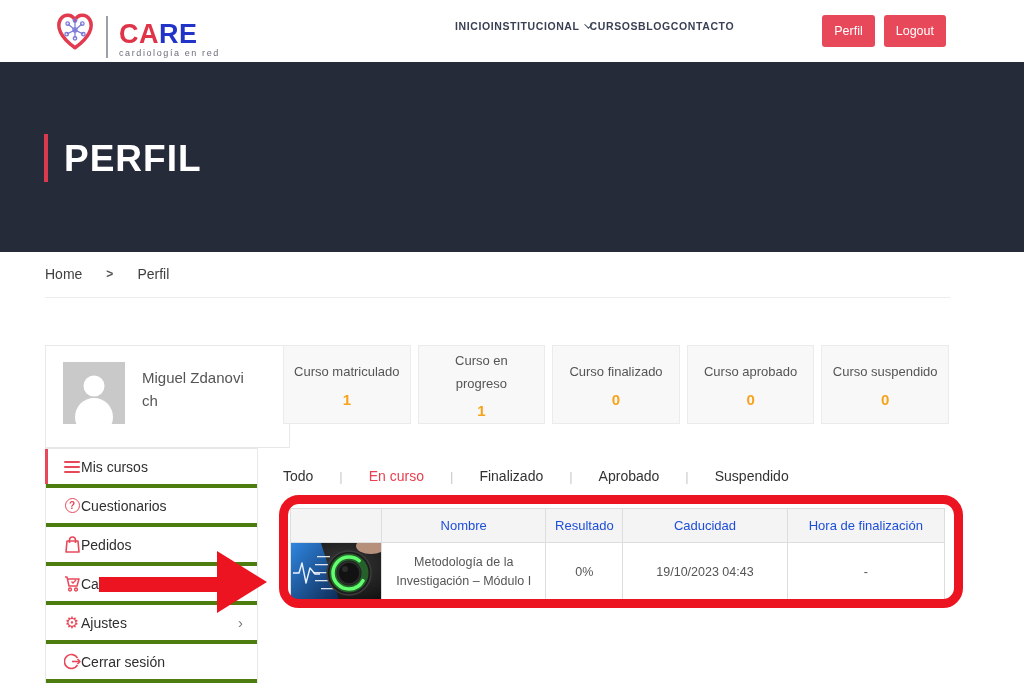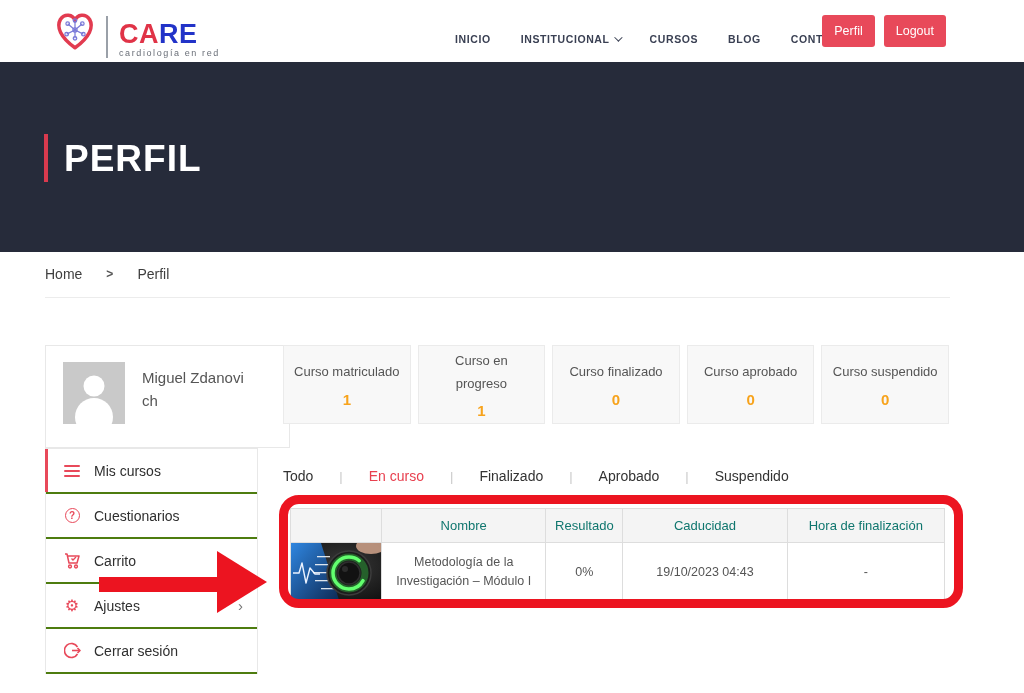--- a/index.html
+++ b/index.html
@@ -8,42 +8,42 @@
   .page { position:relative; width:1024px; height:693px; background:#fff; overflow:hidden; }
 
   
   .site-header { position:absolute; left:0; top:0; width:1024px; height:62px; background:#fff; }
   .logo { position:absolute; left:52px; top:8px; display:flex; align-items:flex-end; cursor:pointer; }
   .logo-divider { width:2px; height:42px; background:#9aa0a8; margin:0 11px 0 8px; }
   .brand-text { display:flex; flex-direction:column; }
   .brand-word { font-size:27px; font-weight:bold; letter-spacing:.5px; line-height:26px; }
   .brand-ca { color:#e03347; } .brand-re { color:#2233c8; }
   .brand-tagline { font-size:9px; color:#6a6f78; letter-spacing:1.6px; margin-top:1px; }
-  .main-nav { position:absolute; left:455px; top:16px; height:46px; display:flex; align-items:center; gap:30px; }
+  .main-nav { position:absolute; left:455px; top:3px; height:46px; display:flex; align-items:center; }
   .nav-link { font-size:10.5px; font-weight:bold; color:#3a4053; letter-spacing:.6px; text-decoration:none; cursor:pointer; display:flex; align-items:center; gap:4px; }
   .caret-down { width:6px; height:6px; border-right:1.5px solid #3a4053; border-bottom:1.5px solid #3a4053; transform:rotate(45deg) translateY(-2px); display:inline-block; }
   .hdr-buttons { position:absolute; right:78px; top:15px; display:flex; gap:9px; }
   .hdr-btn { background:#e8495a; color:#fff; border:none; border-radius:3px; font-size:12.5px; padding:9px 12px; font-family:inherit; cursor:pointer; }
 
   
   .hero { position:absolute; left:0; top:62px; width:1024px; height:190px; background:#262b3a; }
   .hero-bar { position:absolute; left:44px; top:72px; width:4px; height:48px; background:#d93a4e; }
   .hero-title { position:absolute; left:64px; top:76px; color:#fff; font-size:37px; font-weight:bold; letter-spacing:1px; }
 
   
   .breadcrumb { position:absolute; left:45px; top:266px; font-size:14px; color:#3e3e3e; display:flex; align-items:center; gap:24px; }
   .crumb-sep { font-size:12px; color:#555; font-weight:bold; }
   .rule { position:absolute; left:45px; top:297px; width:905px; height:1px; background:#ececec; }
 
   
   .profile-card { position:absolute; left:45px; top:345px; width:245px; height:103px; border:1px solid #e8e8e8; background:#fff; }
   .avatar { position:absolute; left:17px; top:16px; width:62px; height:62px; }
   .profile-name { position:absolute; left:96px; top:20px; width:104px; font-size:15px; color:#555; line-height:1.55; word-break:break-all; }
   .menu-card { position:absolute; left:45px; top:448px; width:213px; border:1px solid #e8e8e8; border-bottom:none; background:#fff; }
-  .menu-item { position:relative; height:45px; display:flex; align-items:center; padding-left:17px; gap:13px; border-bottom:2px solid #4d7c0f; cursor:pointer; background:#fff; }
+  .menu-item { position:relative; height:39px; display:flex; align-items:center; padding-left:17px; border-bottom:4px solid #4d7c0f; cursor:pointer; background:#fff; }
   .menu-item .mi-label { font-size:14px; color:#2f2f2f; }
   .menu-item.active::before { content:""; position:absolute; left:-1px; top:0; width:3px; height:100%; background:#e8495a; }
   .mi-icon { width:18px; height:18px; color:#e8495a; display:flex; align-items:center; justify-content:center; flex:none; }
   .q-circle { width:15px; height:15px; border:1.5px solid #e8495a; border-radius:50%; font-size:10px; font-weight:bold; color:#e8495a; display:flex; align-items:center; justify-content:center; }
   .gear-glyph { font-family:"DejaVu Sans", sans-serif; font-size:16px; color:#e8495a; line-height:1; }
   .submenu-chevron { position:absolute; right:14px; font-size:15px; color:#777; }
 
   
   .stats-row { position:absolute; left:283px; top:345px; width:666px; height:79px; display:flex; gap:7px; }
   .stat-card { flex:1; background:#f8f8f8; border:1px solid #ebebeb; display:flex; flex-direction:column; align-items:center; justify-content:center; text-align:center; padding:0 10px; }
@@ -51,21 +51,21 @@
   .stat-value { font-size:15px; font-weight:bold; color:#f7a31c; margin-top:7px; }
 
   
   .filter-tabs { position:absolute; left:283px; top:468px; display:flex; align-items:center; font-size:14px; color:#333; }
   .ftab { cursor:pointer; }
   .ftab.active { color:#e8404f; }
   .ftab-sep { color:#c9c9c9; margin:0 26px; font-size:13px; }
 
   
   .courses-table { position:absolute; left:290px; top:508px; width:655px; border:1px solid #ddd; border-collapse:collapse; background:#fff; }
-  .courses-table th { background:#f4f4f4; font-weight:normal; font-size:13px; color:#0f766e; height:34px; border:1px solid #ddd; }
+  .courses-table th { background:#f4f4f4; font-weight:normal; font-size:13px; color:#1d4ed8; height:34px; border:1px solid #ddd; }
   .courses-table td { font-size:12.5px; color:#555; height:57px; border:1px solid #ddd; text-align:center; vertical-align:middle; }
   .col-img { width:90px; } .col-name { width:165px; } .col-res { width:77px; } .col-exp { width:165px; } .col-fin { width:158px; }
   td.cell-name { padding:7px 5px; line-height:1.45; cursor:pointer; }
   td.cell-img { padding:0; }
   .thumb { display:block; width:90px; height:57px; }
 
   
   .annot-box { position:absolute; left:279px; top:495px; width:684px; height:113px; border:9px solid #ec1420; border-radius:20px; pointer-events:none; z-index:50; }
   .annot-arrow-shaft { position:absolute; left:99px; top:577px; width:119px; height:15px; background:#ec1420; pointer-events:none; z-index:60; }
   .annot-arrow-head { position:absolute; left:217px; top:551px; width:0; height:0; border-top:31px solid transparent; border-bottom:31px solid transparent; border-left:50px solid #ec1420; pointer-events:none; z-index:60; }
@@ -161,20 +161,29 @@
             <line x1="1" y1="12" x2="15" y2="12"></line>
           </svg>
       </span>
       <span class="mi-label">Mis cursos</span>
     </div>
     <div class="menu-item">
       <span class="mi-icon">
           <span class="q-circle">?</span>
         </span>
       <span class="mi-label">Cuestionarios</span>
+    </div>
+    <div class="menu-item">
+      <span class="mi-icon">
+        <svg width="15" height="17" viewBox="0 0 15 17" fill="none" stroke="#e8495a" stroke-width="1.6">
+            <path d="M2,5 h11 l1,11 h-13 Z" stroke-linejoin="round"></path>
+            <path d="M4.5,7 V4 a3,3 0 0 1 6,0 V7"></path>
+          </svg>
+      </span>
+      <span class="mi-label">Pedidos</span>
     </div>
     <div class="menu-item">
       <span class="mi-icon">
         <svg width="17" height="17" viewBox="0 0 17 17" fill="none" stroke="#e8495a" stroke-width="1.5">
             <path d="M1,2 h2 l2,9 h8 l2,-7 h-11" stroke-linejoin="round"></path>
             <circle cx="6" cy="14.5" r="1.4"></circle>
             <circle cx="12" cy="14.5" r="1.4"></circle>
             <path d="M7.5,6.5 l1.5,1.5 l3,-3" stroke-width="1.4"></path>
           </svg>
       </span>

